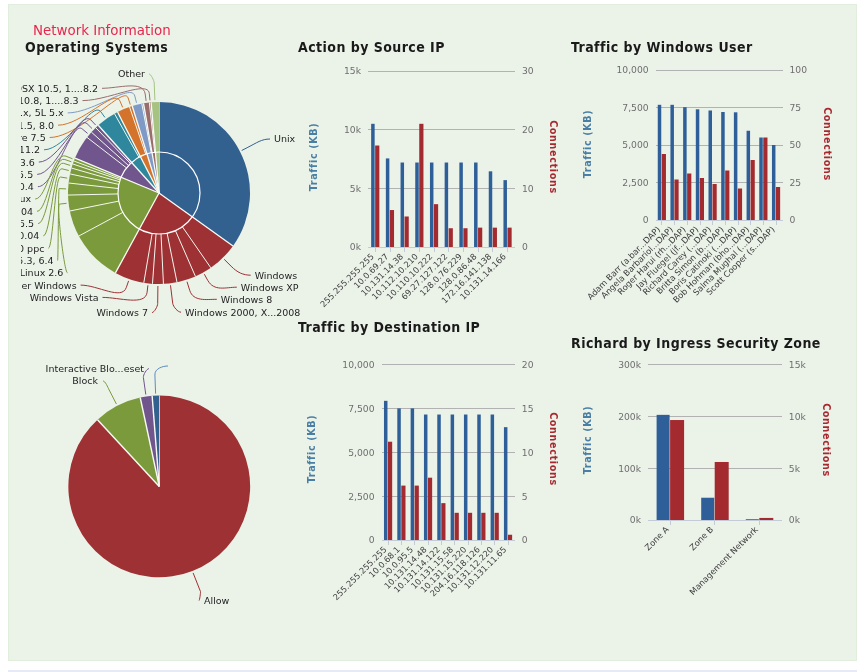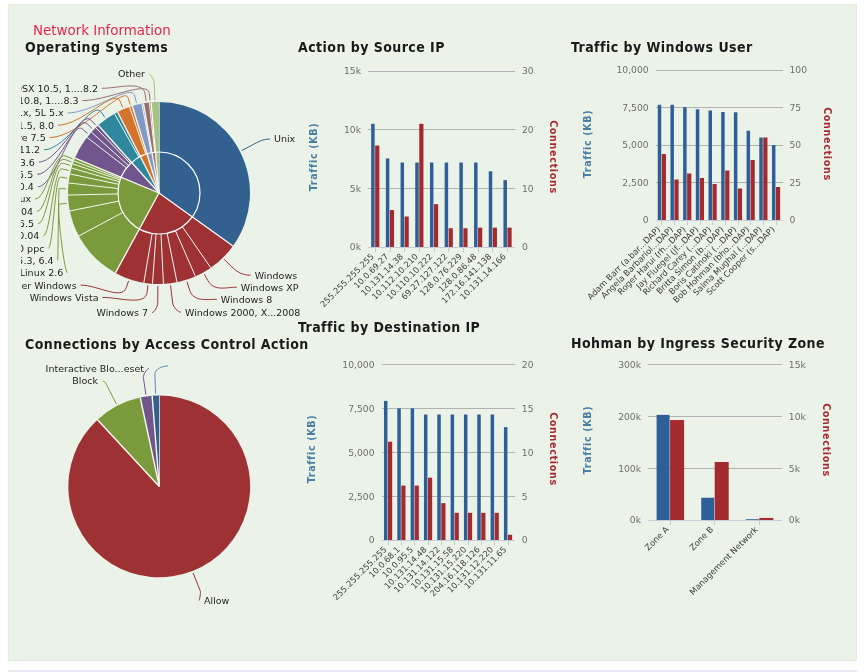--- a/index.html
+++ b/index.html
@@ -107,21 +107,20 @@
       <text x="185" y="315.59999999999997" text-anchor="start" font-size="9.5" fill="#1e1e1e" clip-path="url(#osclip)">Windows 2000, X...2008</text>
       <path d="M 187.0 281.7 L 189.7 290.3 C 193.3 301.9 206.5 299.3 216.8 299.3" fill="none" stroke="#9e3134" stroke-width="1"></path>
       <text x="220.8" y="302.7" text-anchor="start" font-size="9.5" fill="#1e1e1e" clip-path="url(#osclip)">Windows 8</text>
       <path d="M 204.3 274.2 L 207.7 280.3 C 214.1 291.8 225.7 287.2 236.8 287.2" fill="none" stroke="#9e3134" stroke-width="1"></path>
       <text x="240.8" y="290.59999999999997" text-anchor="start" font-size="9.5" fill="#1e1e1e" clip-path="url(#osclip)">Windows XP</text>
       <path d="M 224.2 259.3 L 231.1 266.2 C 237.3 272.5 243.2 275.2 250.7 275.2" fill="none" stroke="#9e3134" stroke-width="1"></path>
       <text x="254.7" y="278.59999999999997" text-anchor="start" font-size="9.5" fill="#1e1e1e" clip-path="url(#osclip)">Windows</text>
       <path d="M 241.7 150.5 L 247.9 147.3 C 256.8 142.8 261.6 139.0 270.0 139.0" fill="none" stroke="#32608f" stroke-width="1"></path>
       <text x="274" y="142.4" text-anchor="start" font-size="9.5" fill="#1e1e1e" clip-path="url(#osclip)">Unix</text>
     </svg>
-    <div class="ctitle" style="left: 16px; top: 331px;">Connections by Access Control Action</div>
     <svg width="865" height="672" style="left: -9px; top: -5px;">
       <path d="M 159.25 486.4 L 159.25 395.5 A 90.9 90.9 0 1 1 97.48878544262813 419.7039553166885 Z" fill="#9e3134"></path>
       <line x1="159.25" y1="486.4" x2="159.25" y2="395.5" stroke="#f7faf4" stroke-width="1.4"></line>
       <path d="M 159.25 486.4 L 97.48878544262813 419.7039553166885 A 90.9 90.9 0 0 1 140.1956726320425 397.51950377864273 Z" fill="#7b9a3c"></path>
       <line x1="159.25" y1="486.4" x2="97.48878544262813" y2="419.7039553166885" stroke="#f7faf4" stroke-width="1.4"></line>
       <path d="M 159.25 486.4 L 140.1956726320425 397.51950377864273 A 90.9 90.9 0 0 1 152.11806819833885 395.7802143636586 Z" fill="#70568c"></path>
       <line x1="159.25" y1="486.4" x2="140.1956726320425" y2="397.51950377864273" stroke="#f7faf4" stroke-width="1.4"></line>
       <path d="M 159.25 486.4 L 152.11806819833885 395.7802143636586 A 90.9 90.9 0 0 1 159.24999999999997 395.5 Z" fill="#32608f"></path>
       <line x1="159.25" y1="486.4" x2="152.11806819833885" y2="395.7802143636586" stroke="#f7faf4" stroke-width="1.4"></line>
       <path d="M 145.8 394.5 L 143.4 377.6 C 143.0 374.8 146.9 368.6 149.0 368.6" fill="none" stroke="#70568c" stroke-width="1"></path>
@@ -374,21 +373,21 @@
       <g transform="translate(507.1,550) rotate(-45)">
         <text x="0" y="0" text-anchor="end" font-size="8.35" fill="#3c3c3c">10.131.11.65</text>
       </g>
       <g transform="translate(315,449.0) rotate(-90)">
         <text x="0" y="0" text-anchor="middle" font-size="9.6" font-weight="bold" fill="#4a7fa5" letter-spacing="0.65">Traffic (KB)</text>
       </g>
       <g transform="translate(549.7,449.0) rotate(90)">
         <text x="0" y="0" text-anchor="middle" font-size="9.6" font-weight="bold" fill="#a8282f" letter-spacing="0.65">Connections</text>
       </g>
     </svg>
-    <div class="ctitle" style="left: 562px; top: 330px;">Hohman by Ingress Security Zone</div>
+    <div class="ctitle" style="left: 562px; top: 330px;">Richard by Ingress Security Zone</div>
     <svg width="865" height="672" style="left: -9px; top: -5px;">
       <line x1="648" x2="781.8" y1="520" y2="520" stroke="#c3cbd8" stroke-width="1" shape-rendering="crispEdges"></line>
       <text x="641" y="523.4" text-anchor="end" font-size="9.2" fill="#6e6e6e" font-family="&quot;DejaVu Sans Condensed&quot;,&quot;DejaVu Sans&quot;,sans-serif">0k</text>
       <text x="788.8" y="523.4" text-anchor="start" font-size="9.2" fill="#6e6e6e" font-family="&quot;DejaVu Sans Condensed&quot;,&quot;DejaVu Sans&quot;,sans-serif">0k</text>
       <line x1="648" x2="781.8" y1="468.2" y2="468.2" stroke="#b2b2b2" stroke-width="1" shape-rendering="crispEdges"></line>
       <text x="641" y="471.59999999999997" text-anchor="end" font-size="9.2" fill="#6e6e6e" font-family="&quot;DejaVu Sans Condensed&quot;,&quot;DejaVu Sans&quot;,sans-serif">100k</text>
       <text x="788.8" y="471.59999999999997" text-anchor="start" font-size="9.2" fill="#6e6e6e" font-family="&quot;DejaVu Sans Condensed&quot;,&quot;DejaVu Sans&quot;,sans-serif">5k</text>
       <line x1="648" x2="781.8" y1="416.40000000000003" y2="416.40000000000003" stroke="#b2b2b2" stroke-width="1" shape-rendering="crispEdges"></line>
       <text x="641" y="419.8" text-anchor="end" font-size="9.2" fill="#6e6e6e" font-family="&quot;DejaVu Sans Condensed&quot;,&quot;DejaVu Sans&quot;,sans-serif">200k</text>
       <text x="788.8" y="419.8" text-anchor="start" font-size="9.2" fill="#6e6e6e" font-family="&quot;DejaVu Sans Condensed&quot;,&quot;DejaVu Sans&quot;,sans-serif">10k</text>

